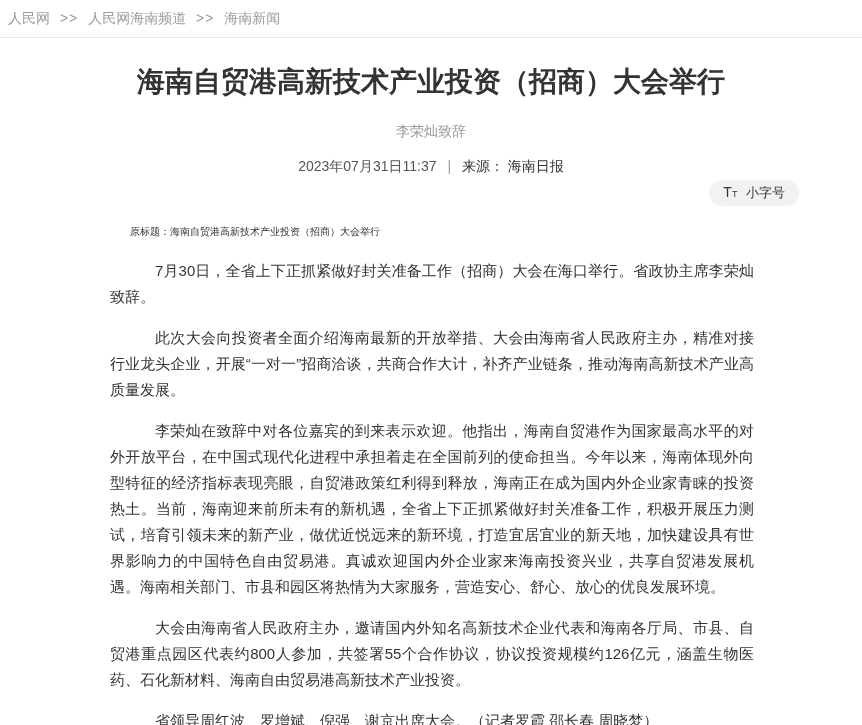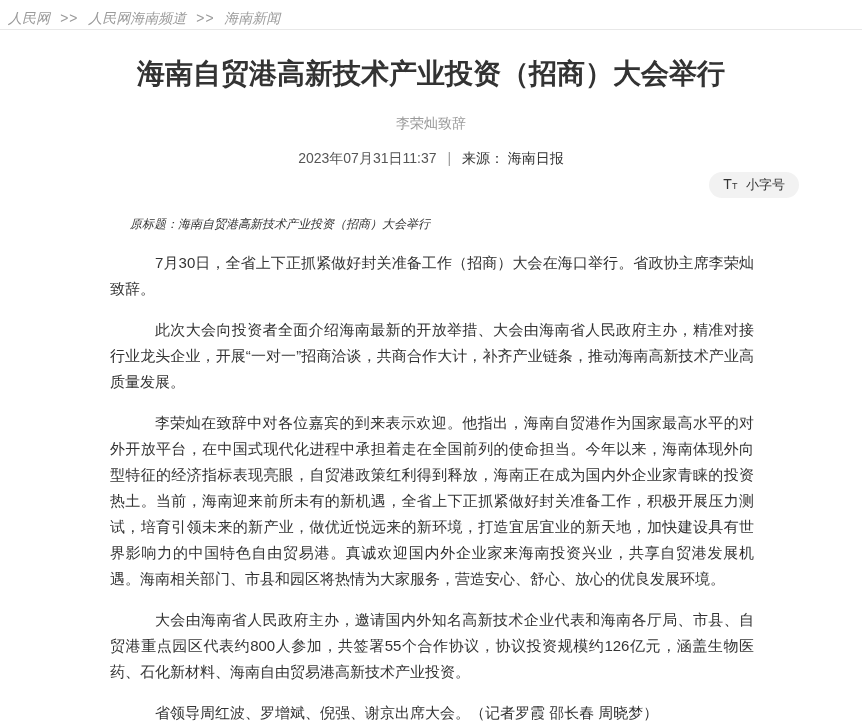--- a/index.html
+++ b/index.html
@@ -8,25 +8,24 @@
     width: 862px;
     height: 725px;
     background: #ffffff;
     color: #333333;
     font-family: "Liberation Sans", "DejaVu Sans", sans-serif;
   }
   .page { width: 862px; height: 725px; overflow: hidden; position: relative; }
 
   
   .breadcrumb {
-    padding: 10px 0 1px 8px;
+    padding: 10px 0 9px 8px;
     font-size: 14px;
     color: #9a9a9a;
     border-bottom: 1px solid #e8e8e8;
-    font-style: italic;
   }
   .breadcrumb a {
     color: #9a9a9a;
     text-decoration: none;
     cursor: pointer;
   }
   .breadcrumb .sep { margin: 0 6px; color: #9a9a9a; letter-spacing: 1px; }
 
   
   .article-header { text-align: center; }
@@ -70,24 +69,23 @@
 
   
   .article-body {
     padding: 0 108px 14px 110px;
     font-size: 15px;
     color: #333333;
   }
   .original-title {
     margin: 15px 0 0;
     padding-left: 20px;
-    font-size: 12px;
+    font-size: 10px;
     line-height: 22px;
     color: #333333;
-    font-style: italic;
   }
   .para {
     margin: 15px 0 0;
     line-height: 26px;
     text-indent: 3em;
     text-align: justify;
   }
 </style>
 </head>
 <body>

